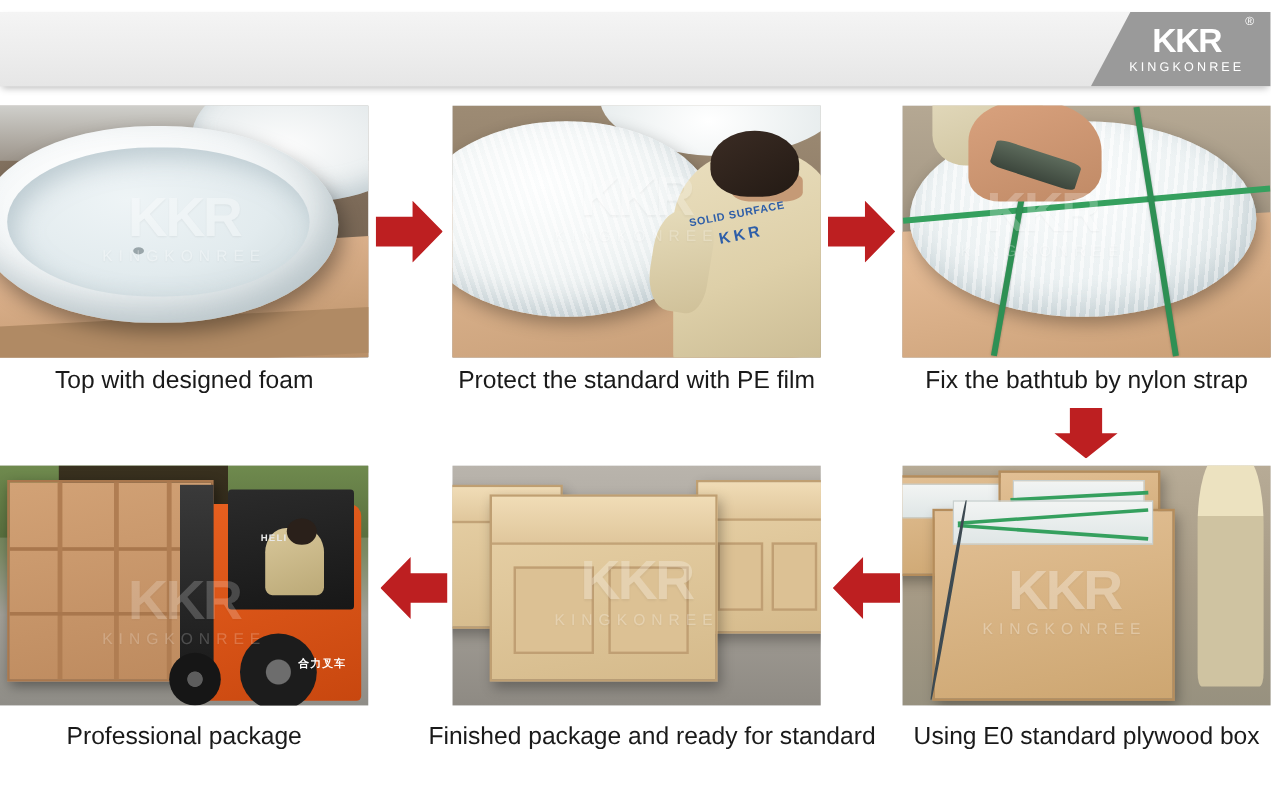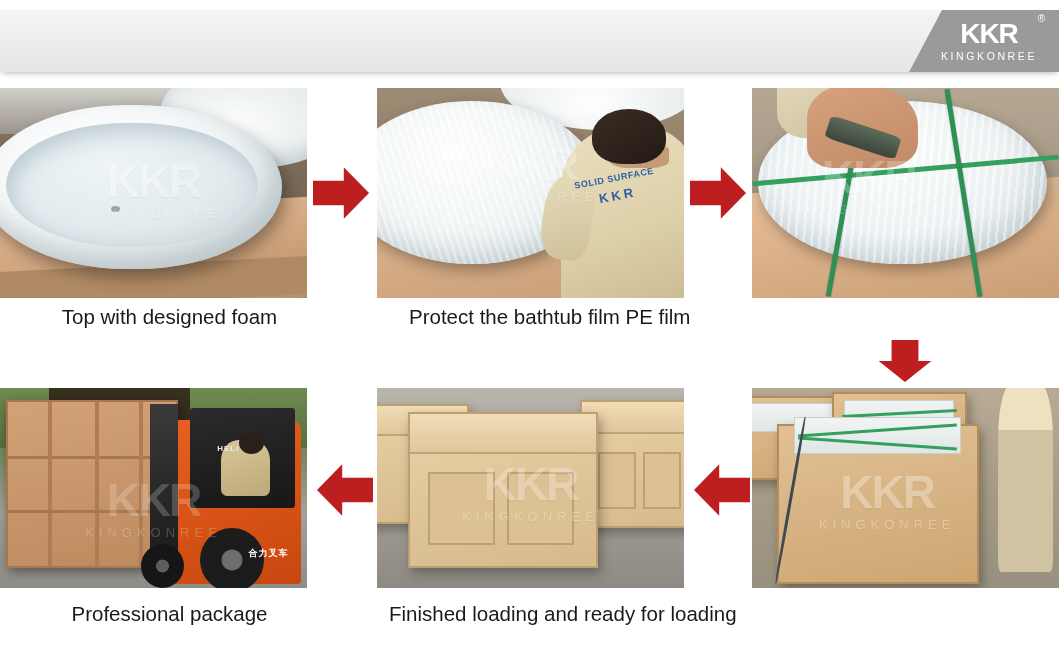--- a/index.html
+++ b/index.html
@@ -49,21 +49,20 @@
     margin-top:2px; padding-left:10px;
   }
 
   
   .panel { position:absolute; overflow:hidden; background:#ddd; }
   .caption {
     position:absolute; text-align:center;
     font-size:20.5px; color:#1a1a1a;
     font-family:"Liberation Sans", sans-serif;
     white-space:nowrap;
-    padding-left:32px;
   }
 
   
   .wm {
     position:absolute; left:50%; top:48%;
     transform:translate(-50%,-50%);
     text-align:center; pointer-events:none;
     opacity:.30;
   }
   .wm .w1 { font-size:46px; font-weight:bold; color:#fff; letter-spacing:-2px;
@@ -283,21 +282,21 @@
       <div class="p2-text">
         <div>SOLID SURFACE</div>
         <div class="l2">KKR</div>
       </div>
     </div>
     <div class="wm" style="opacity:.22; top:40%;">
       <div class="w1">KKR</div>
       <div class="w2">KINGKONREE</div>
     </div>
   </div>
-  <div class="caption" style="left:377px; top:305px; width:307px;">Protect the bathtub film PE film</div>
+  <div class="caption" style="left:377px; top:305px; width:307px;">Protect the standard with PE film</div>
 
   <div class="arrow arrow-right" style="left:690px; top:165px;"></div>
 
   <div class="panel" style="left:752px; top:88px; width:307px; height:210px;">
     <div class="scene">
       <div class="p3-bg"></div>
       <div class="p3-pallet"></div>
       <div class="p3-tub">
           <div class="p3-film"></div>
         </div>
@@ -306,20 +305,21 @@
       <div class="p3-strapB"></div>
       <div class="p3-body"></div>
       <div class="p3-hands"></div>
       <div class="p3-tool"></div>
     </div>
     <div class="wm" style="opacity:.24; top:46%; left:38%;">
       <div class="w1">KKR</div>
       <div class="w2">KINGKONREE</div>
     </div>
   </div>
+  <div class="caption" style="left:752px; top:305px; width:307px;">Fix the bathtub by nylon strap</div>
 
   <div class="arrow arrow-down" style="left:877px; top:340px;"></div>
 
   <div class="panel" style="left:0px; top:388px; width:307px; height:200px;">
     <div class="scene">
       <div class="p4-bg"></div>
       <div class="p4-sky"></div>
       <div class="p4-dark"></div>
       <div class="p4-crates">
         <div class="p4-slat" style="left:24%;"></div>
@@ -360,21 +360,21 @@
         <div class="p5-top"></div>
         <div class="p5-panel" style="left:10%; top:38%; width:36%; height:48%;"></div>
         <div class="p5-panel" style="left:52%; top:38%; width:36%; height:48%;"></div>
       </div>
     </div>
     <div class="wm" style="opacity:.26; top:52%;">
       <div class="w1">KKR</div>
       <div class="w2">KINGKONREE</div>
     </div>
   </div>
-  <div class="caption" style="left:357px; top:602px; width:347px;">Finished loading and ready for loading</div>
+  <div class="caption" style="left:357px; top:602px; width:347px;">Finished package and ready for standard</div>
 
   <div class="arrow arrow-left" style="left:694px; top:462px;"></div>
 
   <div class="panel" style="left:752px; top:388px; width:307px; height:200px;">
     <div class="scene">
       <div class="p6-bg"></div>
       <div class="p6-box" style="left:-6%; top:4%; width:36%; height:42%;">
         <div class="p6-inner" style="left:8%; top:6%; width:84%; height:36%;"></div>
       </div>
       <div class="p6-box" style="left:26%; top:2%; width:44%; height:40%;">
@@ -387,14 +387,15 @@
         <div class="p6-strap" style="left:10%; top:10%; width:80%; transform:rotate(4deg);"></div>
       </div>
       <div class="p6-worker"></div>
       <div class="p6-cable"></div>
     </div>
     <div class="wm" style="opacity:.30; top:56%; left:44%;">
       <div class="w1">KKR</div>
       <div class="w2">KINGKONREE</div>
     </div>
   </div>
+  <div class="caption" style="left:752px; top:602px; width:307px;">Using E0 standard plywood box</div>
 
 </div>
 
 </body></html>

